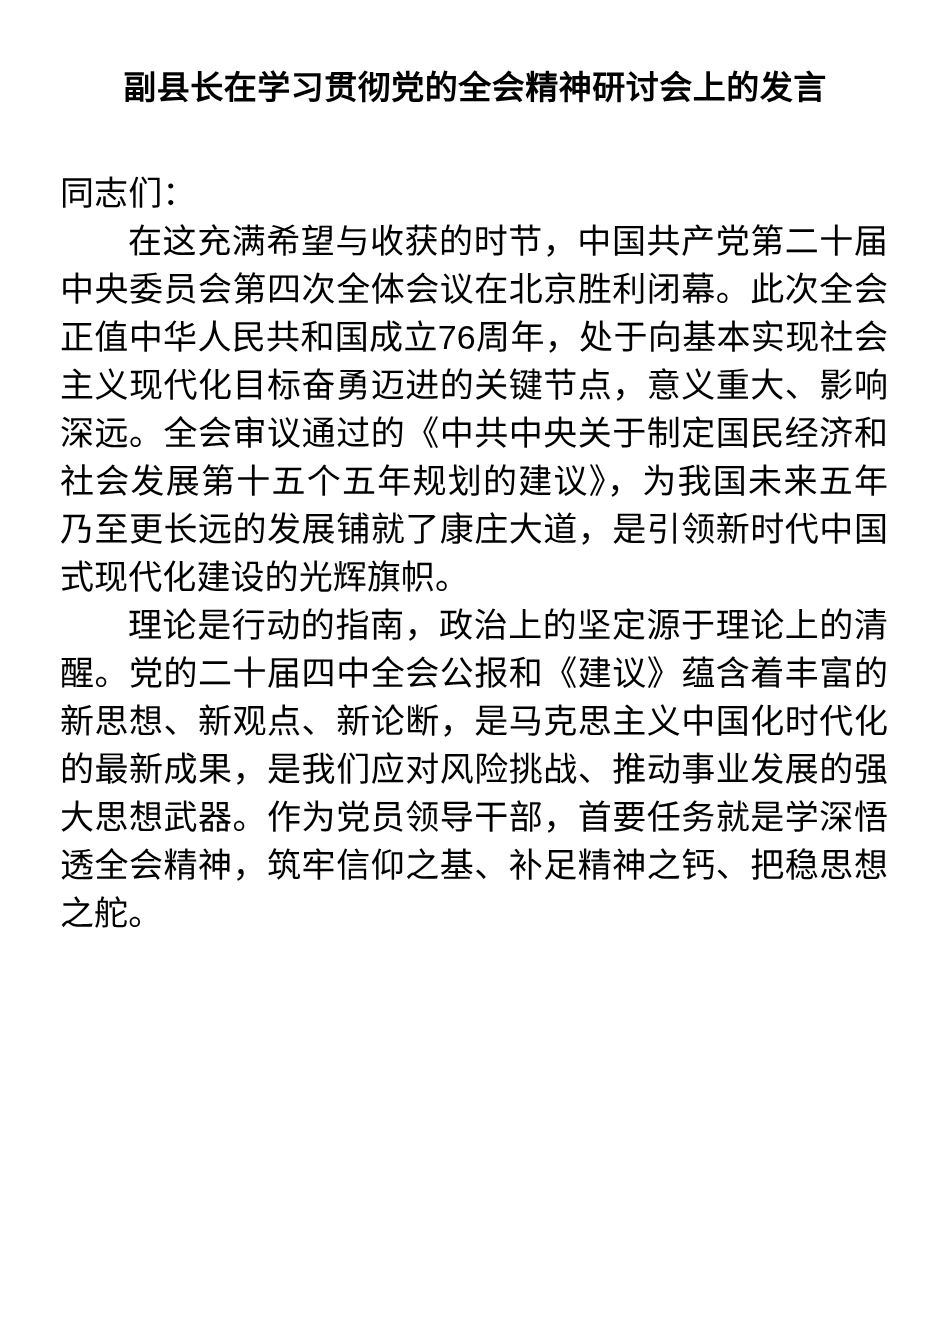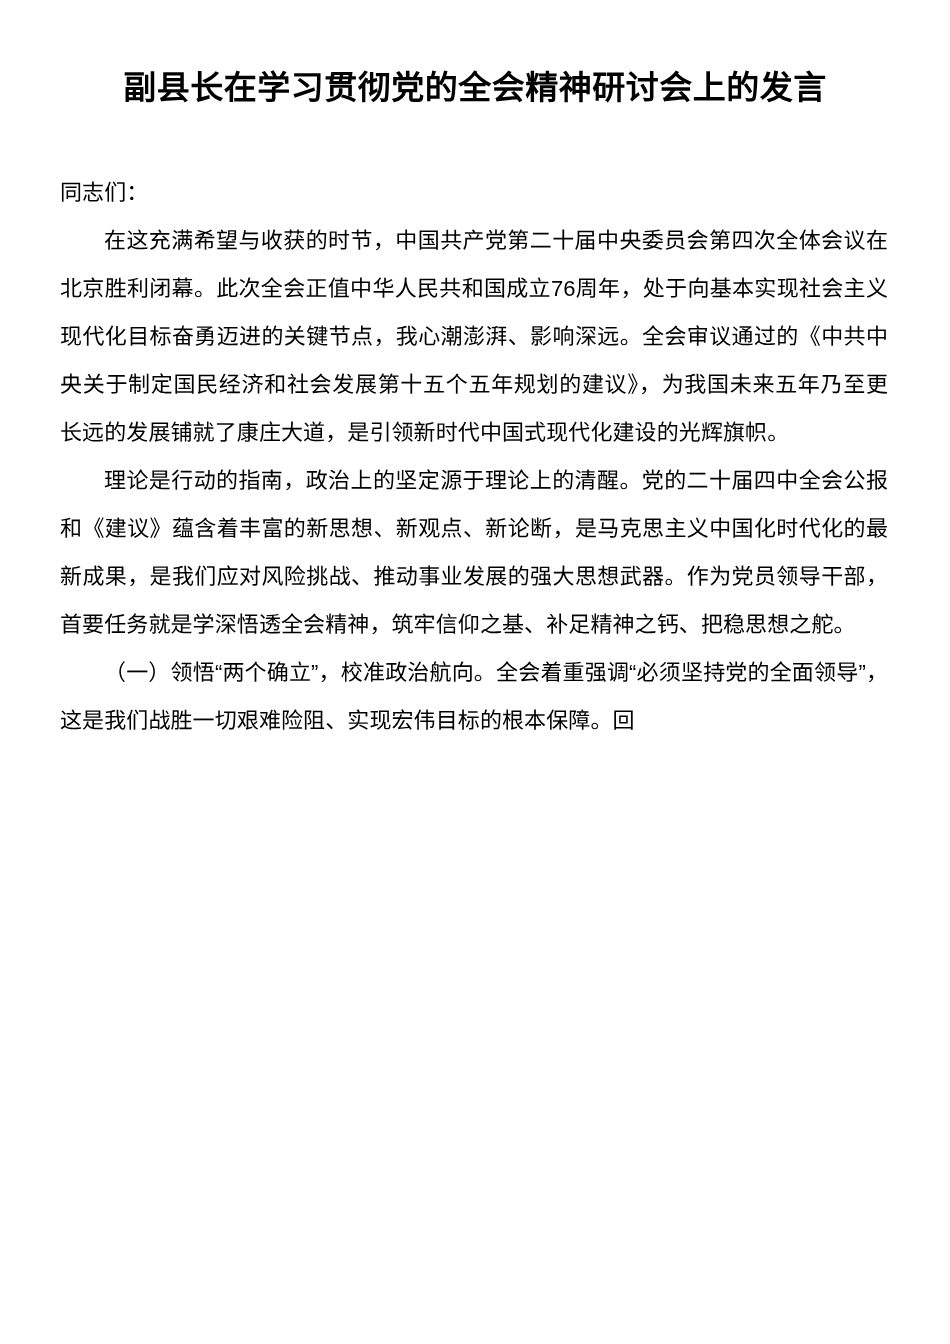--- a/index.html
+++ b/index.html
@@ -37,21 +37,21 @@
     color: #000000;
   }
 
   .body-block {
     margin: 0;
     padding: 0 58px 0 56px;
     box-sizing: border-box;
   }
 
   p.para {
-    font-size: 22px;
+    font-size: 34px;
     line-height: 48px;
     margin: 0;
     padding: 0;
     text-align: justify;
     text-justify: inter-ideograph;
     text-align-last: left;
     word-break: break-all;
     letter-spacing: 0.1px;
     color: #000000;
   }
@@ -70,22 +70,21 @@
 <div class="page">
 
   <h1 class="doc-title">副县长在学习贯彻党的全会精神研讨会上的发言</h1>
 
   <div class="spacer-after-title"></div>
 
   <div class="body-block">
 
     <p class="para">同志们：</p>
 
-    <p class="para indent">在这充满希望与收获的时节，中国共产党第二十届中央委员会第四次全体会议在北京胜利闭幕。此次全会正值中华人民共和国成立76周年，处于向基本实现社会主义现代化目标奋勇迈进的关键节点，我心潮澎湃、影响深远。全会审议通过的《中共中央关于制定国民经济和社会发展第十五个五年规划的建议》，为我国未来五年乃至更长远的发展铺就了康庄大道，是引领新时代中国式现代化建设的光辉旗帜。</p>
+    <p class="para indent">在这充满希望与收获的时节，中国共产党第二十届中央委员会第四次全体会议在北京胜利闭幕。此次全会正值中华人民共和国成立76周年，处于向基本实现社会主义现代化目标奋勇迈进的关键节点，意义重大、影响深远。全会审议通过的《中共中央关于制定国民经济和社会发展第十五个五年规划的建议》，为我国未来五年乃至更长远的发展铺就了康庄大道，是引领新时代中国式现代化建设的光辉旗帜。</p>
 
 
 
     <p class="para indent">理论是行动的指南，政治上的坚定源于理论上的清醒。党的二十届四中全会公报和《建议》蕴含着丰富的新思想、新观点、新论断，是马克思主义中国化时代化的最新成果，是我们应对风险挑战、推动事业发展的强大思想武器。作为党员领导干部，首要任务就是学深悟透全会精神，筑牢信仰之基、补足精神之钙、把稳思想之舵。</p>
 
-    <p class="para indent">（一）领悟“两个确立”，校准政治航向。全会着重强调“必须坚持党的全面领导”，这是我们战胜一切艰难险阻、实现宏伟目标的根本保障。回</p>
 
   </div>
 </div>
 
 </body></html>

